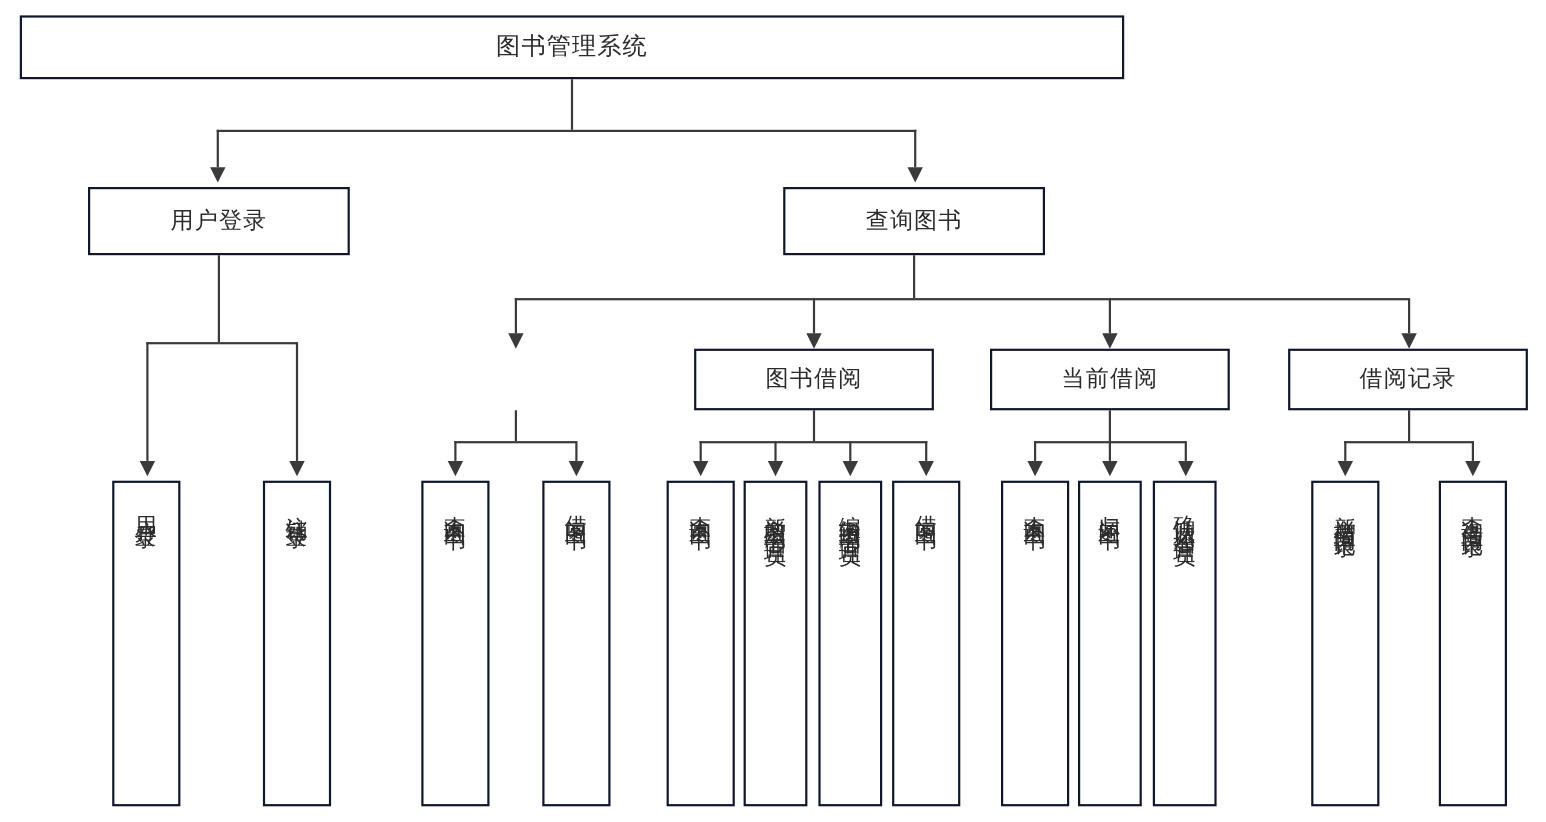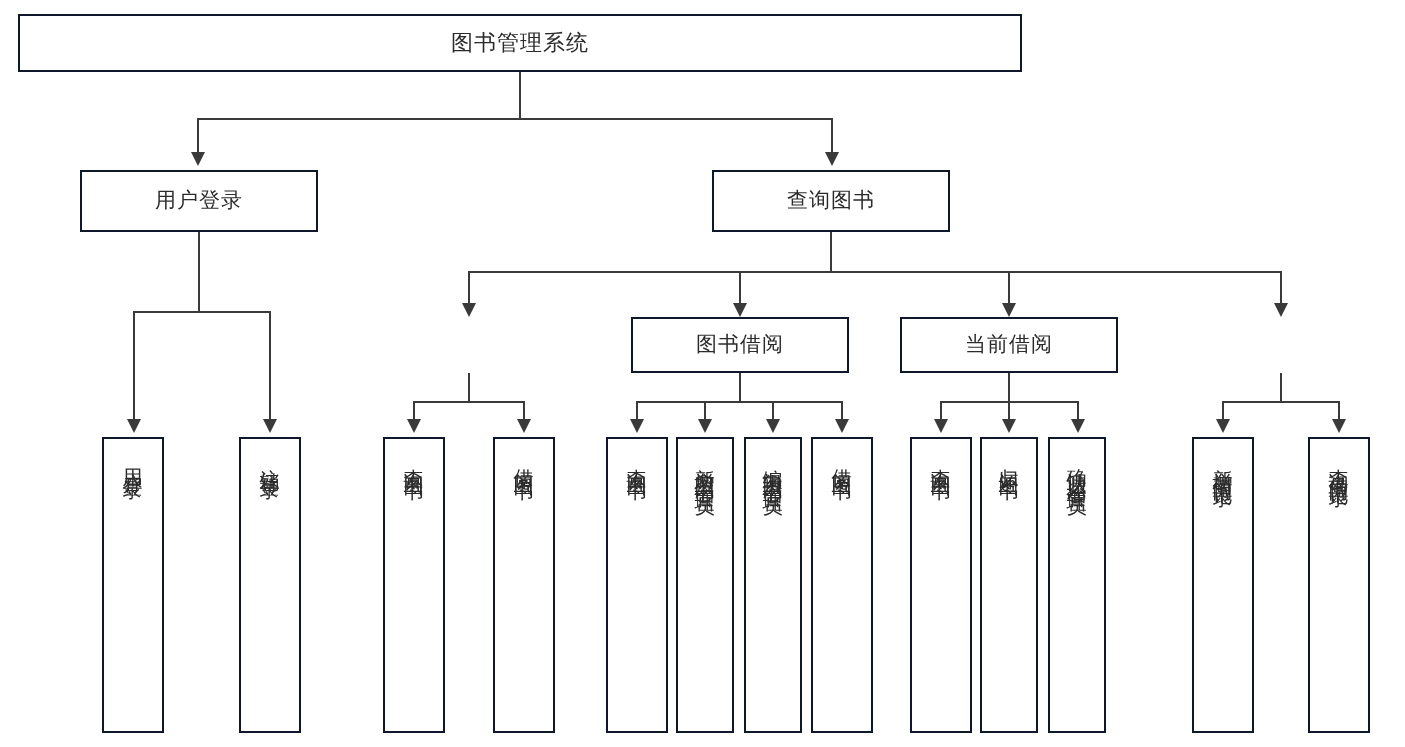--- a/index.html
+++ b/index.html
@@ -117,20 +117,23 @@
   <div class="arrow" style="left:1002px;top:303px;"></div>
 
   <div class="lineV" style="left:1280px;top:271px;height:32px;"></div>
   <div class="arrow" style="left:1274px;top:303px;"></div>
 
   <div class="node h" style="left:631px;top:317px;width:218px;height:56px;">
     <span>图书借阅</span>
   </div>
   <div class="node h" style="left:900px;top:317px;width:218px;height:56px;">
     <span>当前借阅</span>
+  </div>
+  <div class="node h" style="left:1171px;top:317px;width:218px;height:56px;">
+    <span>借阅记录</span>
   </div>
 
   <div class="lineV" style="left:468px;top:373px;height:28px;"></div>
   <div class="lineH" style="left:413px;top:401px;width:111px;"></div>
   <div class="lineV" style="left:413px;top:401px;height:18px;"></div>
   <div class="arrow" style="left:407px;top:419px;"></div>
   <div class="lineV" style="left:523px;top:401px;height:18px;"></div>
   <div class="arrow" style="left:517px;top:419px;"></div>
 
   <div class="lineV" style="left:739px;top:373px;height:28px;"></div>

